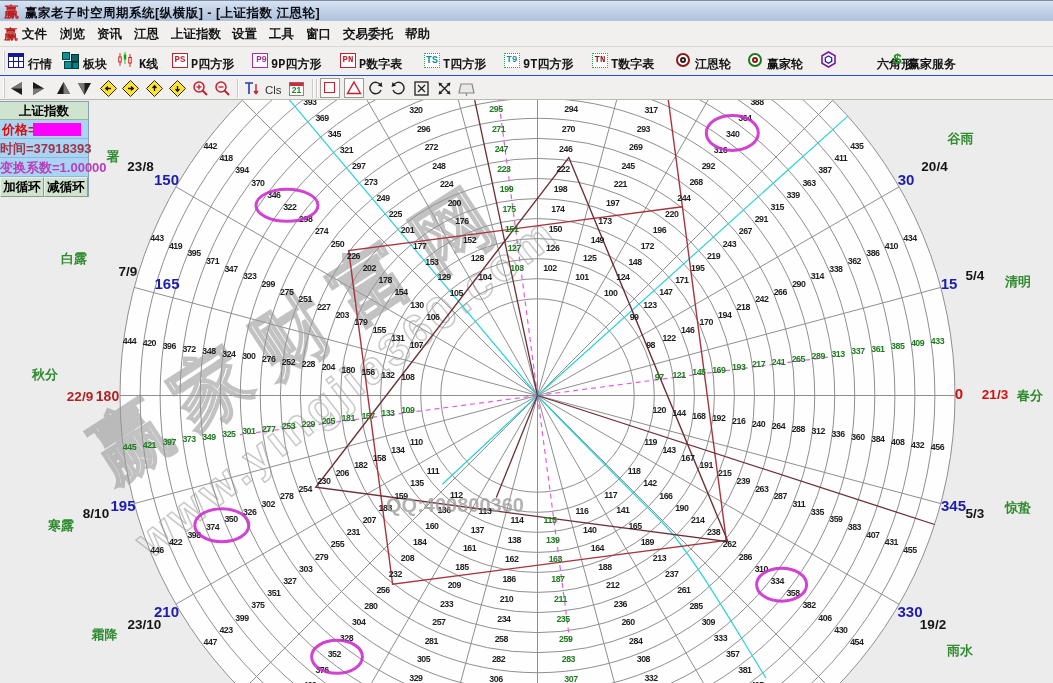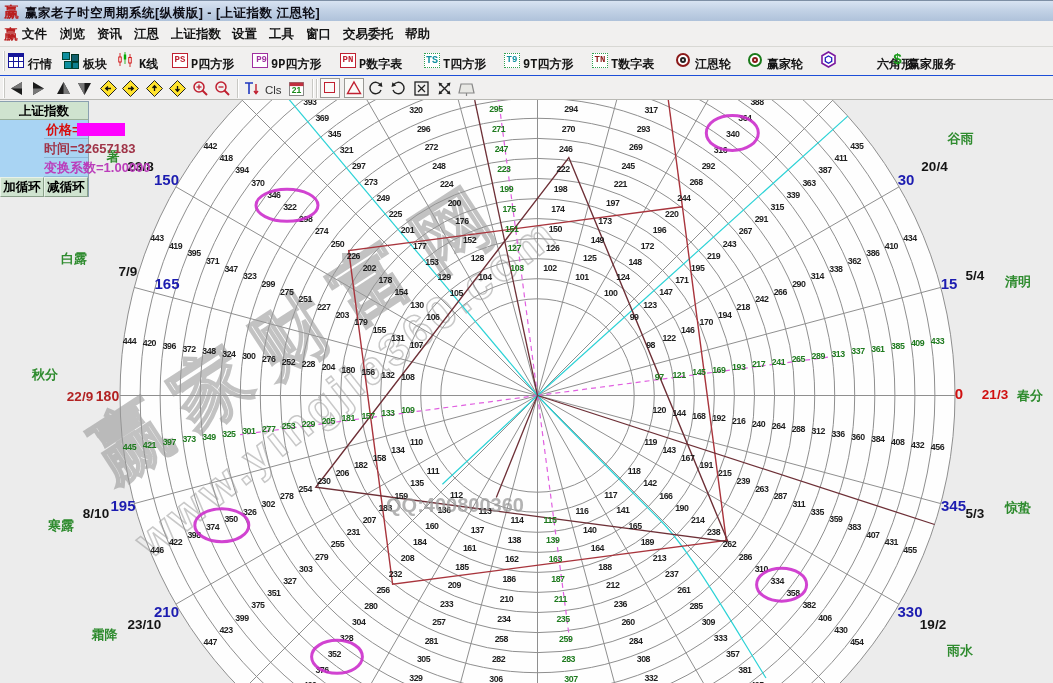--- a/index.html
+++ b/index.html
@@ -12,21 +12,21 @@
 #menu { position:absolute; left:0; top:21px; width:1053px; height:26px; background:#f1f0ef; border-bottom:1px solid #d8d8d4; font-size:12.5px; font-weight:bold; color:#141414; }
 #menu .logo { position:absolute; left:4px; top:5px; color:#b91f1f; font-weight:bold; font-size:14px; }
 #menu span { position:absolute; top:5px; }
 #tb1 { position:absolute; left:0; top:47px; width:1053px; height:29px; background:#f1f0ef; border-bottom:1px solid #1d4ed8; font-size:12px; color:#141414;font-family:Liberation Mono, monospace; }
 #tb1 span.t { position:absolute; top:9px; font-weight:bold; }
 #tb2 { position:absolute; left:0; top:76px; width:1053px; height:24px; background:#f1f0ef; border-bottom:1px solid #b9b9b4;text-align:right; }
 .ic { position:absolute; top:4px; width:17px; height:17px; }
 #chart { position:absolute; left:0; top:100px; width:1053px; height:583px; }
 #panel { position:absolute; left:0; top:101px; width:89px; height:96px; font-size:13px; font-weight:bold; background:#a9d4f3; border:1px solid #8aa0b0; border-left:none; }
 #panel .r1 { height:18px; background:#cfe3cf; border-bottom:1px solid #9ab09a; text-align:center; font-weight:bold; color:#000; line-height:18px; font-size:12.5px;}
-#panel .r { height:19px; border-bottom:1px solid #8fb8d8; position:relative; line-height:19px; white-space:nowrap;margin-left:44px; }
+#panel .r { height:19px; border-bottom:1px solid #8fb8d8; position:relative; line-height:19px; white-space:nowrap; }
 #panel .r5 { height:20px; background:#cfe3cf; display:flex;align-items:flex-end; }
 #panel .btn { flex:1; border:1px solid #8aa08a; border-top-color:#e8f2e8; border-left-color:#e8f2e8; text-align:center; line-height:18px; font-size:12.5px; color:#000; background:#cfe3cf;}
 svg text { font-family:"Liberation Sans", sans-serif; }
 </style></head>
 <body>
 <div id="title">
     <span class="logo">赢</span>
     <span class="txt">赢家老子时空周期系统[纵横版] - [上证指数 江恩轮]</span>
   </div>
 <div id="menu">
@@ -606,18 +606,18 @@
         <text x="74" y="163" font-size="13" font-weight="bold" fill="#2e8b2e" text-anchor="middle">白露</text>
         <text x="113" y="61" font-size="13" font-weight="bold" fill="#2e8b2e" text-anchor="middle">署</text>
       </g>
     </svg></div>
 <div id="panel">
  <div class="r1">上证指数</div>
  <div class="r">
       <span style="color:#d80f0f;position:absolute;left:2px;">价格=</span>
       <span style="position:absolute;left:33px;top:2.5px;width:48px;height:13px;background:#ff00ff;"></span>
     </div>
- <div class="r" style="color:#a03448;">时间=32657183</div>
+ <div class="r" style="color:#a03448;">时间=37918393</div>
  <div class="r" style="color:#bb3dbb;">变换系数=1.00000</div>
  <div class="r5">
       <div class="btn">加循环</div>
       <div class="btn">减循环</div>
     </div>
 </div>
 </body></html>

